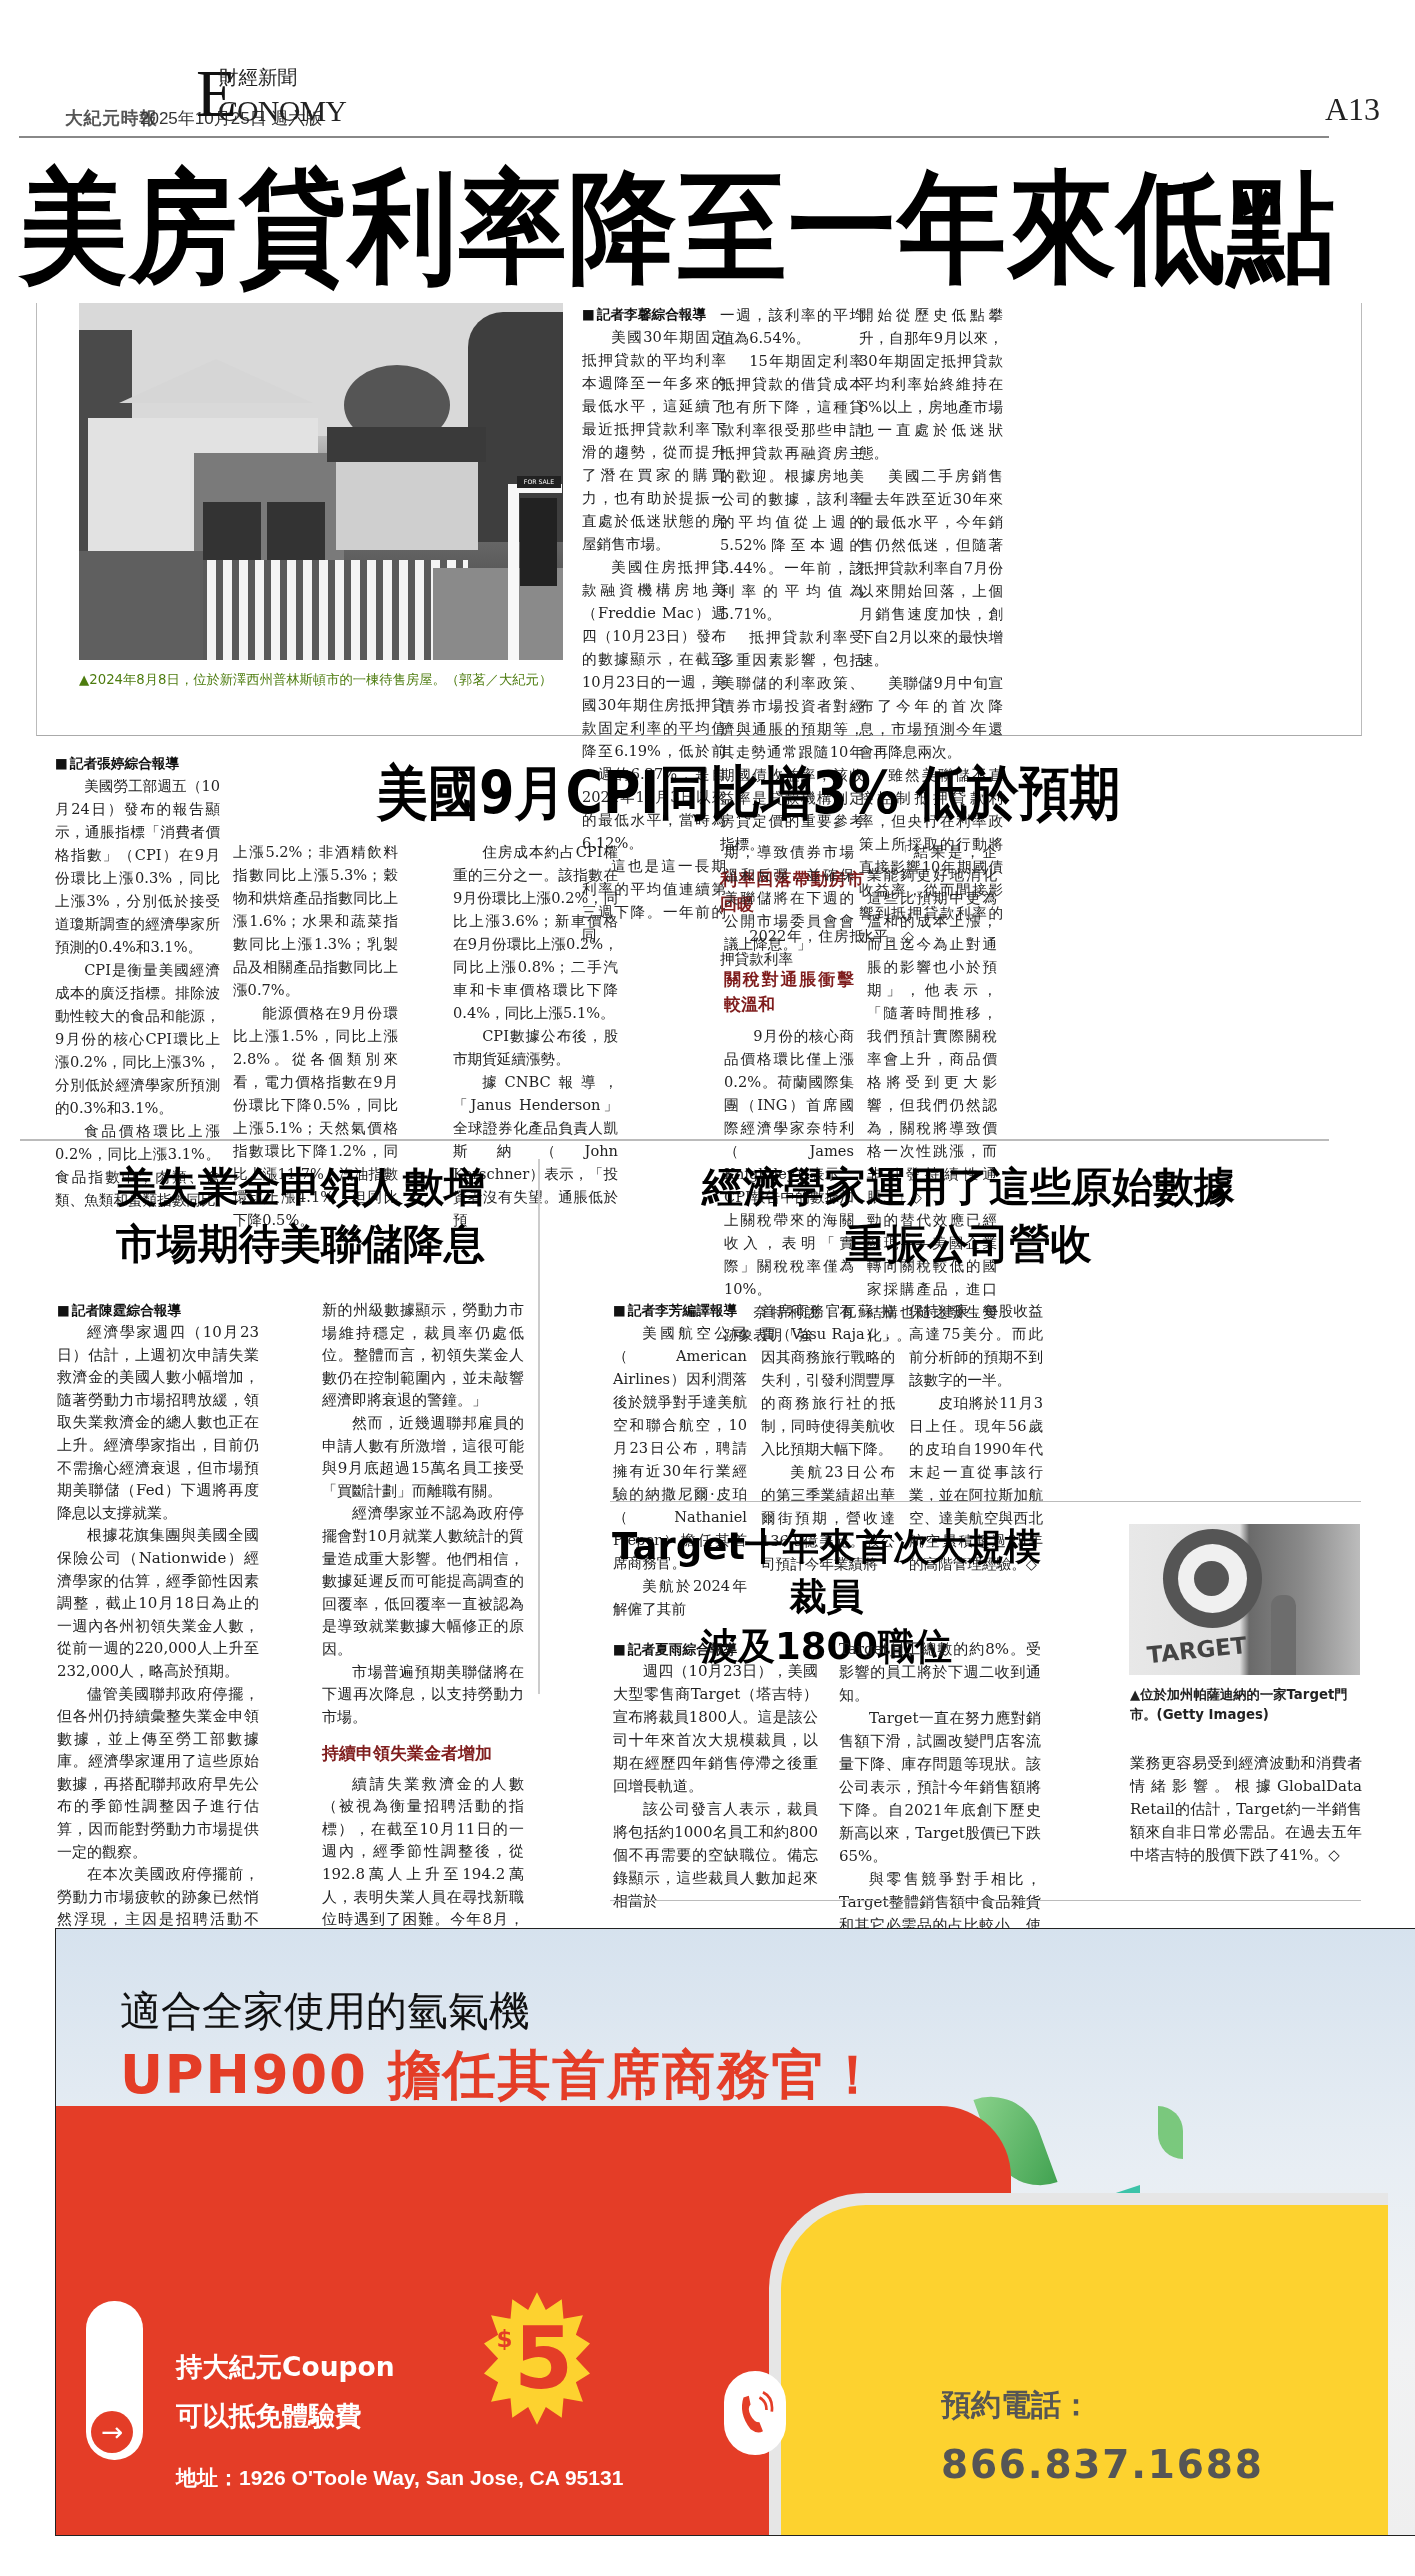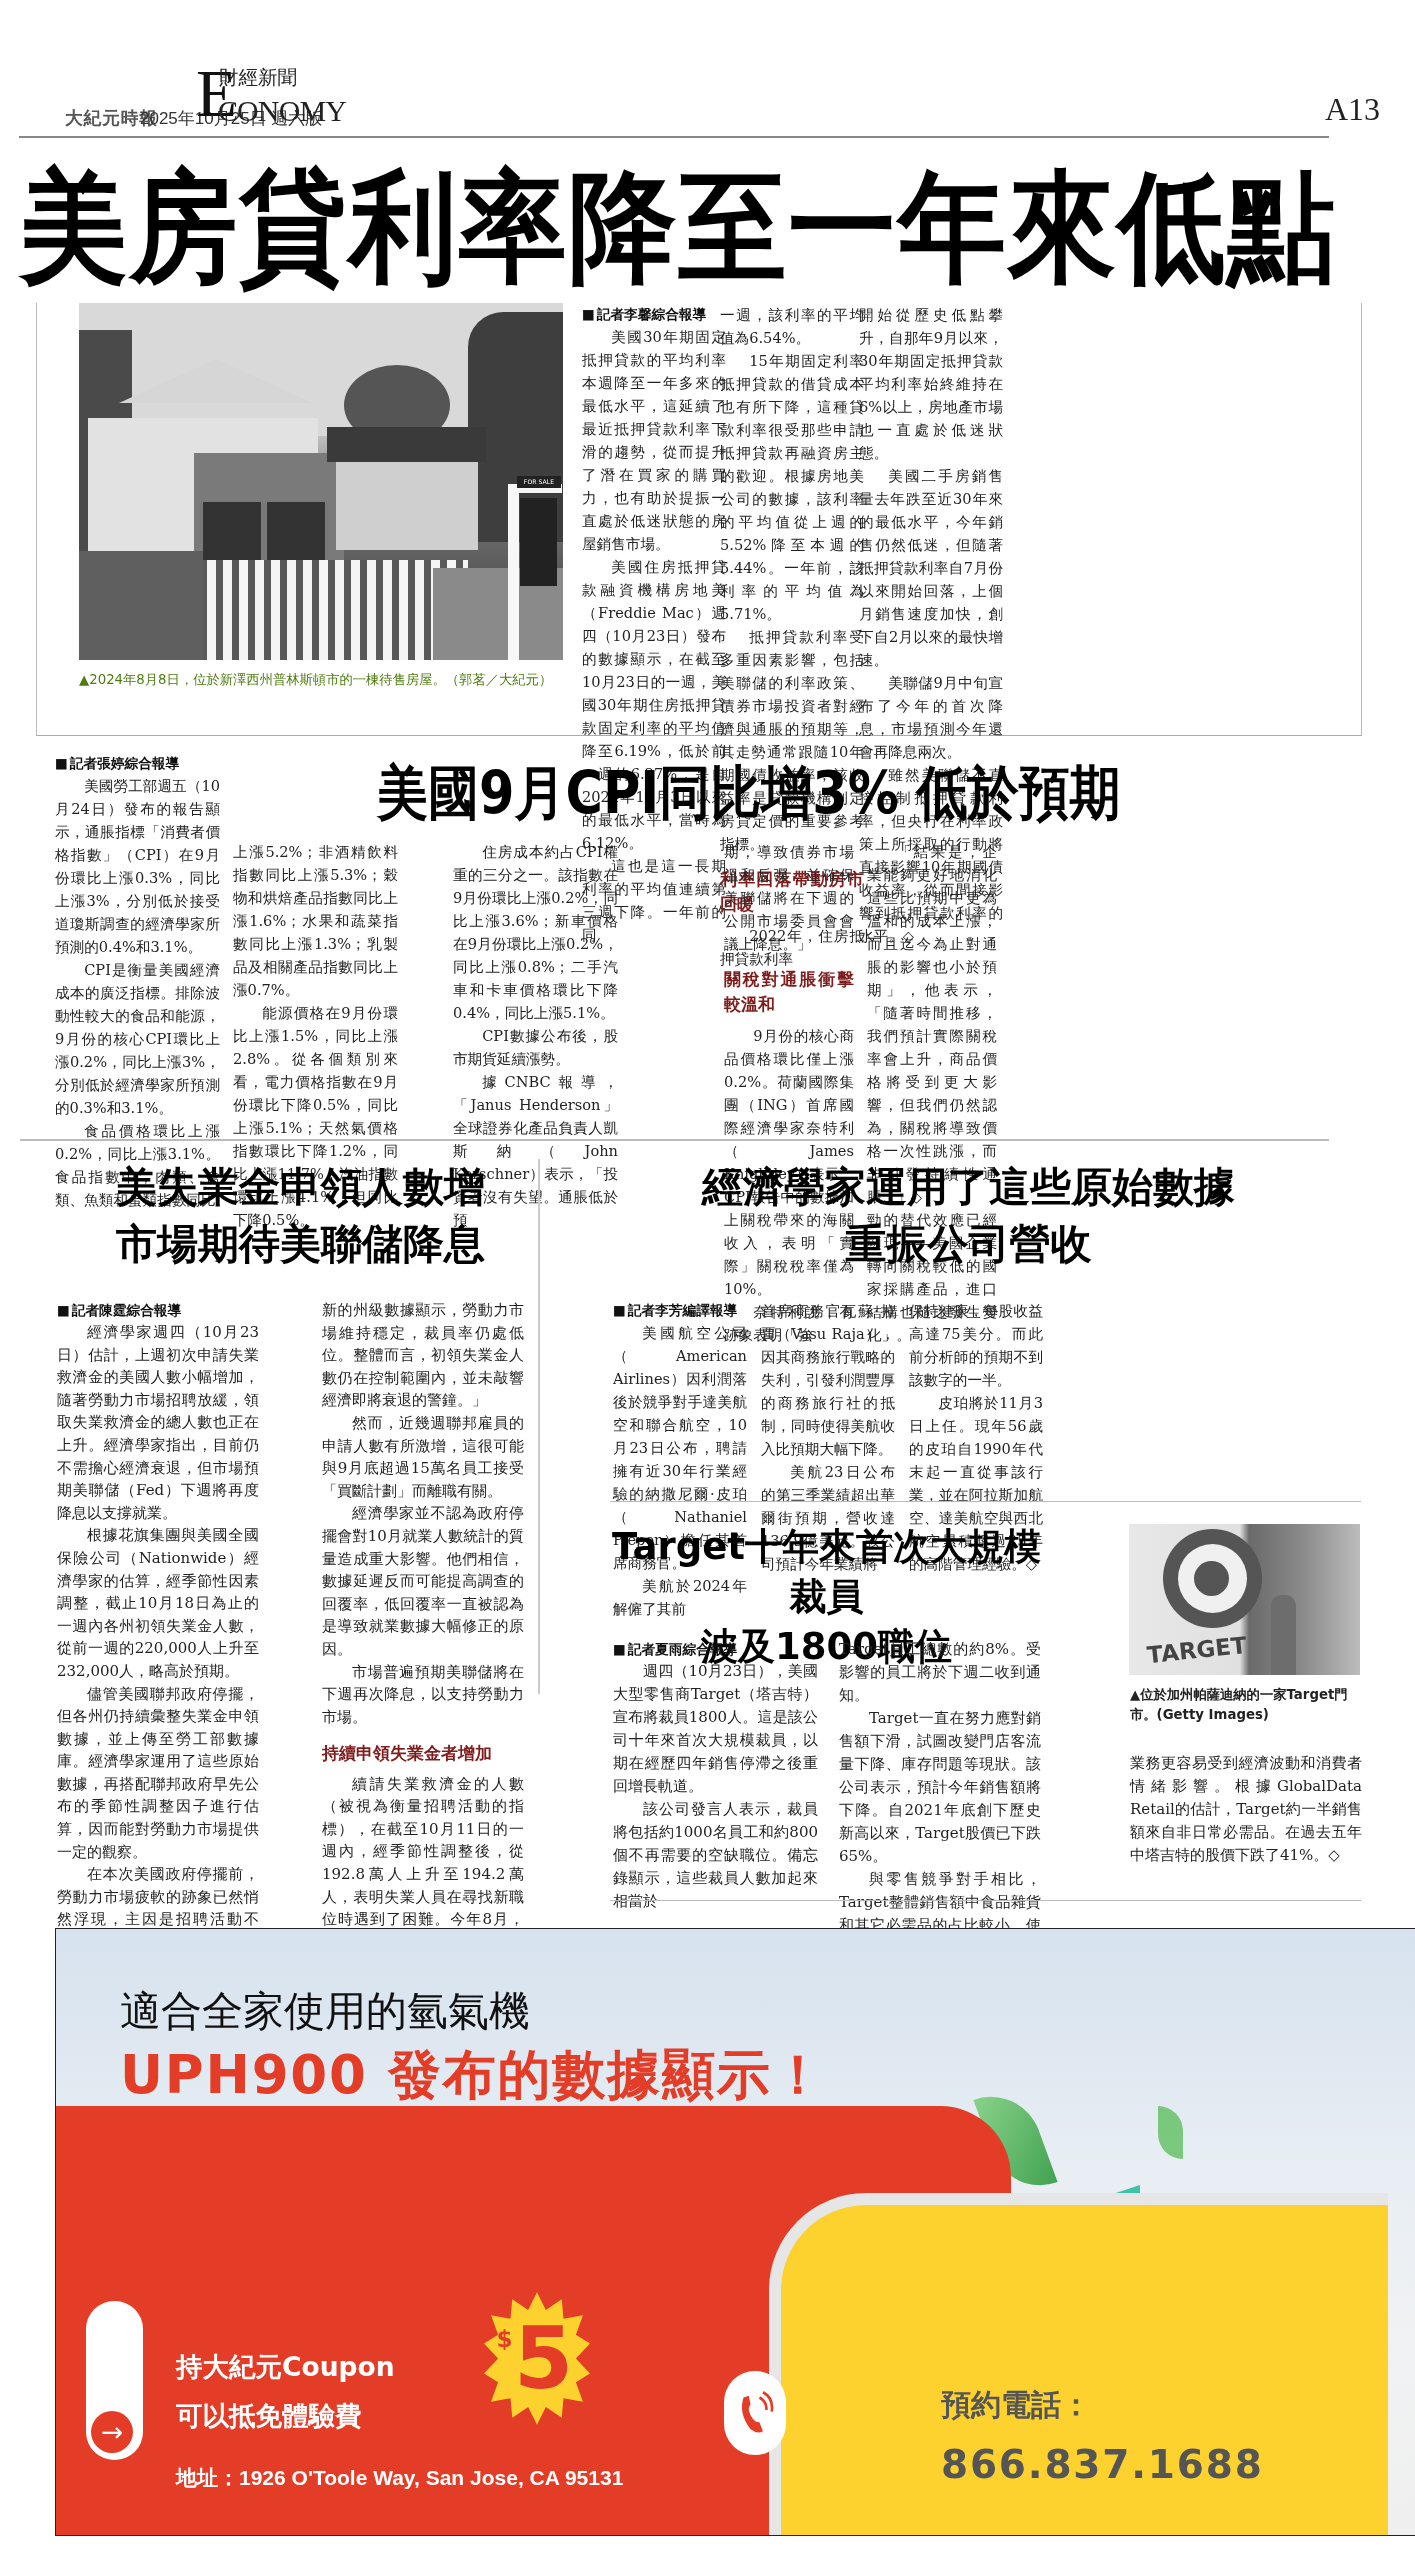--- a/index.html
+++ b/index.html
@@ -210,21 +210,21 @@
   <div style="position:absolute;left:142px;top:71px;width:25px;height:81px;background:#6d6d6d;border-radius:10.6px 10.6px 0 0;"></div>
 </div>
 <div class="abs sans" style="left:1130px;top:1685px;width:232px;font-size:13.3px;line-height:20.3px;font-weight:bold;color:#222;">▲位於加州帕薩迪納的一家Target門市。(Getty Images)</div>
 <div class="abs col" style="left:1130px;top:1752px;width:232px;font-size:15px;">
   <p style="text-indent:0">業務更容易受到經濟波動和消費者情緒影響。根據GlobalData Retail的估計，Target約一半銷售額來自非日常必需品。在過去五年中塔吉特的股價下跌了41%。◇</p>
 </div>
 <div class="abs rule-h" style="left:610px;top:1900px;width:751px;height:0.9px;"></div>
 
 <div class="abs ad">
   <div class="abs ad-title1">適合全家使用的氫氣機</div>
-  <div class="abs ad-title2">UPH900 發布的數據顯示！</div>
+  <div class="abs ad-title2">UPH900 擔任其首席商務官！</div>
 
   <div class="abs" style="left:131px;top:221px;width:44px;height:92px;">
     <svg width="44" height="92" viewBox="0 0 50 104">
       <path d="M10 70 Q0 40 20 18" stroke="#3aa04a" stroke-width="4" fill="none"></path>
       <path d="M38 70 Q48 40 35 20" stroke="#3aa04a" stroke-width="4" fill="none"></path>
       <ellipse cx="40" cy="30" rx="6" ry="10" fill="#5bb04a"></ellipse>
       <circle cx="24" cy="14" r="6" fill="#2a8fd8"></circle>
       <path d="M6 12 L24 30 L42 8 M24 30 L24 104" stroke="#2a8fd8" stroke-width="6" fill="none"></path>
       <ellipse cx="24" cy="55" rx="16" ry="5" stroke="#2a8fd8" stroke-width="3" fill="none"></ellipse>
     </svg>

